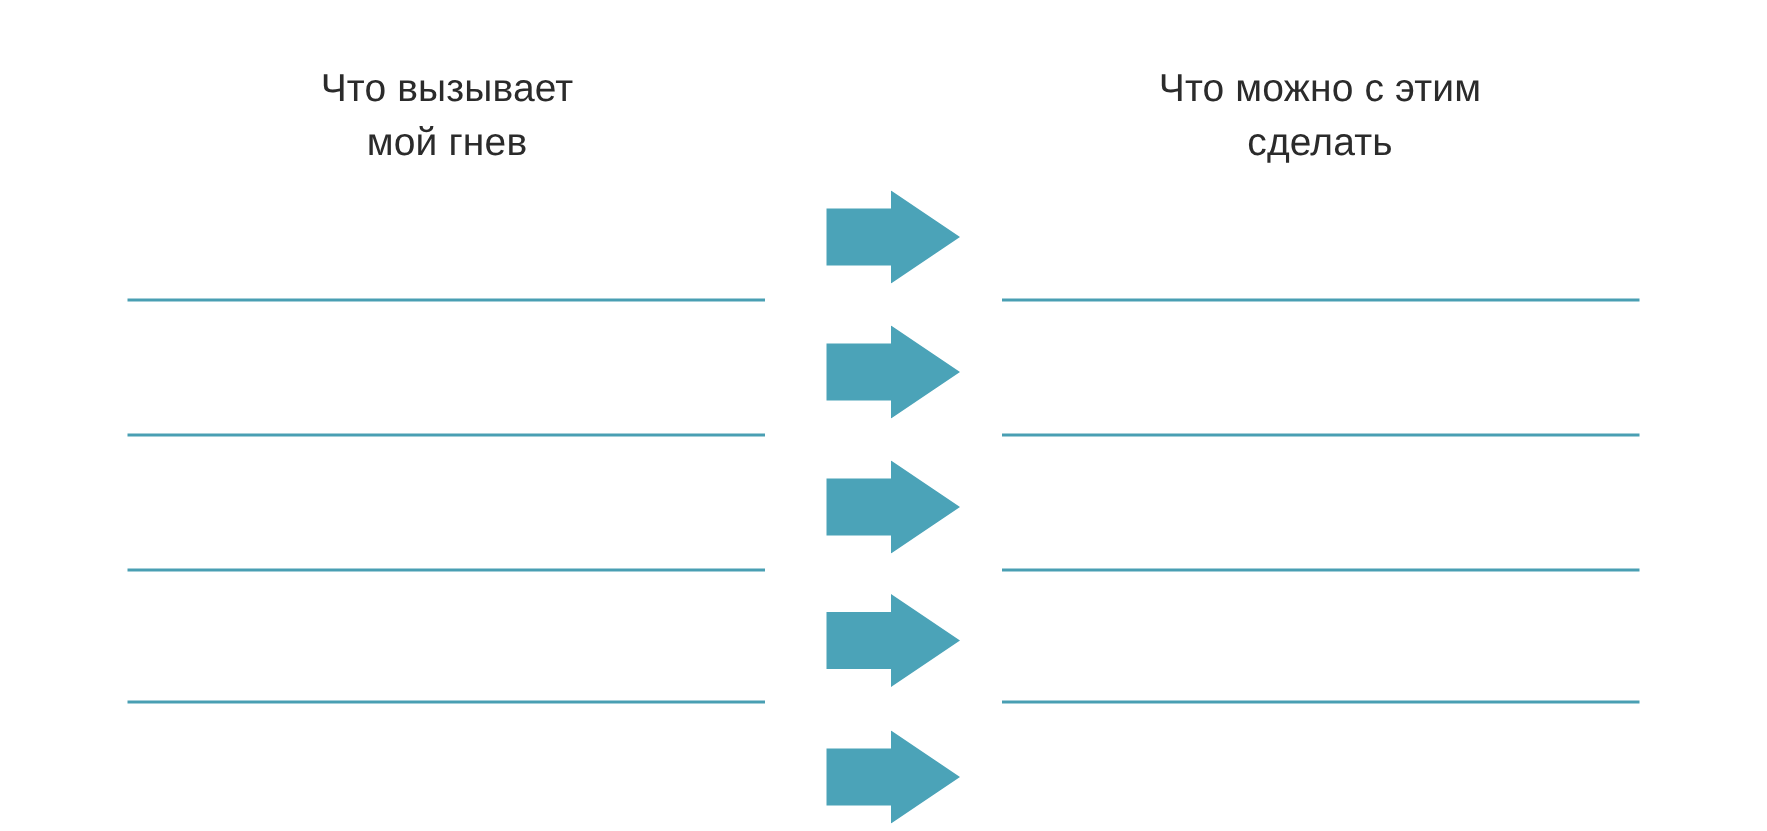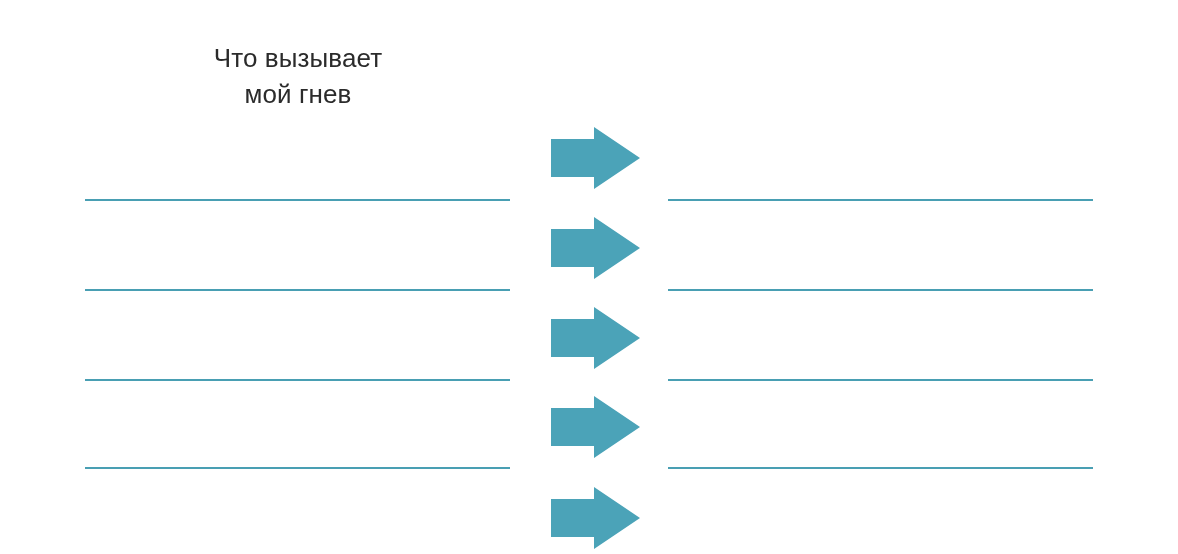--- a/index.html
+++ b/index.html
@@ -76,20 +76,22 @@
   .arrow.a5 { top: 487px; }
 </style>
 </head>
 <body>
 
 <div class="worksheet">
 
   <div class="col-heading left">Что вызывает
 мой гнев</div>
 
+  <div class="col-heading right">Что можно с этим
+сделать</div>
 
   <div class="rule left r1"></div>
   <div class="rule left r2"></div>
   <div class="rule left r3"></div>
   <div class="rule left r4"></div>
 
   <div class="rule right r1"></div>
   <div class="rule right r2"></div>
   <div class="rule right r3"></div>
   <div class="rule right r4"></div>

